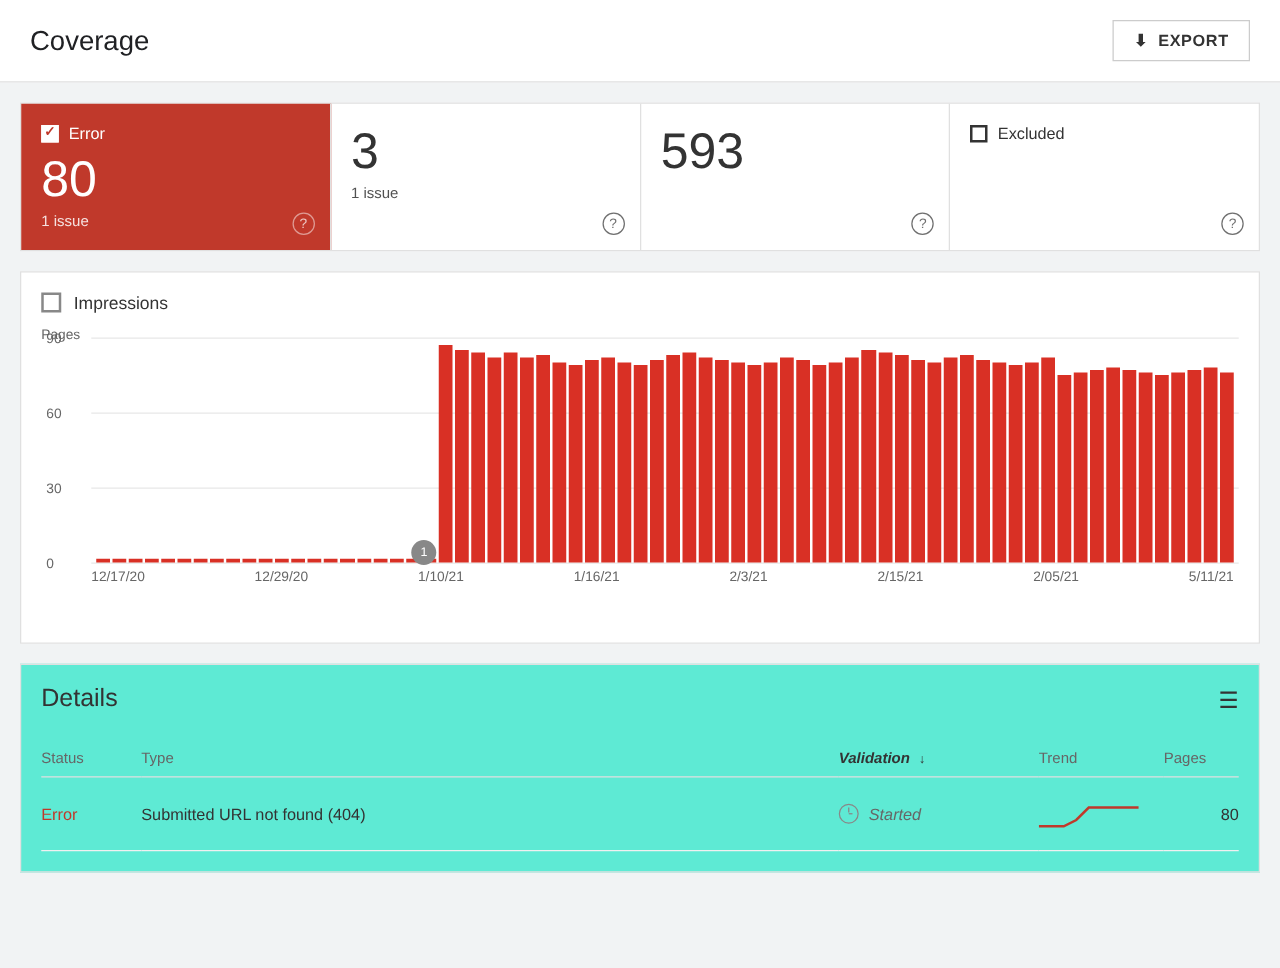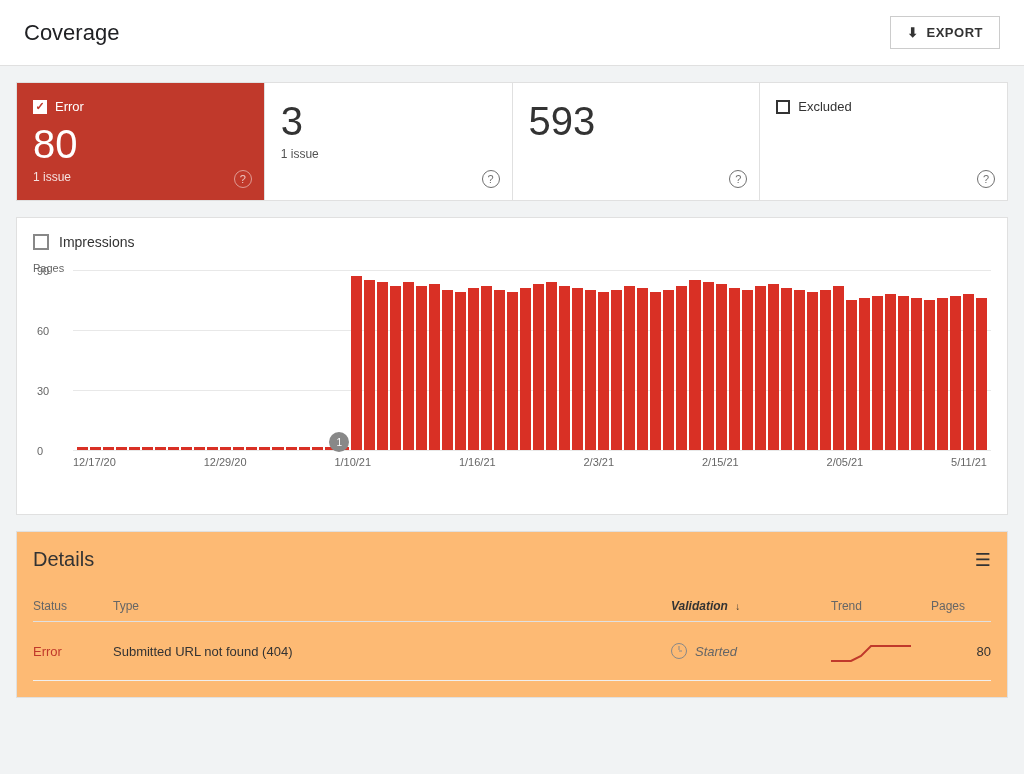--- a/index.html
+++ b/index.html
@@ -211,21 +211,21 @@
       font-size: 10px;
       display: flex;
       align-items: center;
       justify-content: center;
       transform: translateX(-10px);
       z-index: 10;
     }
 
     
     .details-section {
-      background: #fdba74;
+      background: #5eead4;
       border: 1px solid #e0e0e0;
       padding: 16px;
     }
     .details-header {
       display: flex;
       align-items: center;
       justify-content: space-between;
       margin-bottom: 20px;
     }
     .details-title {

